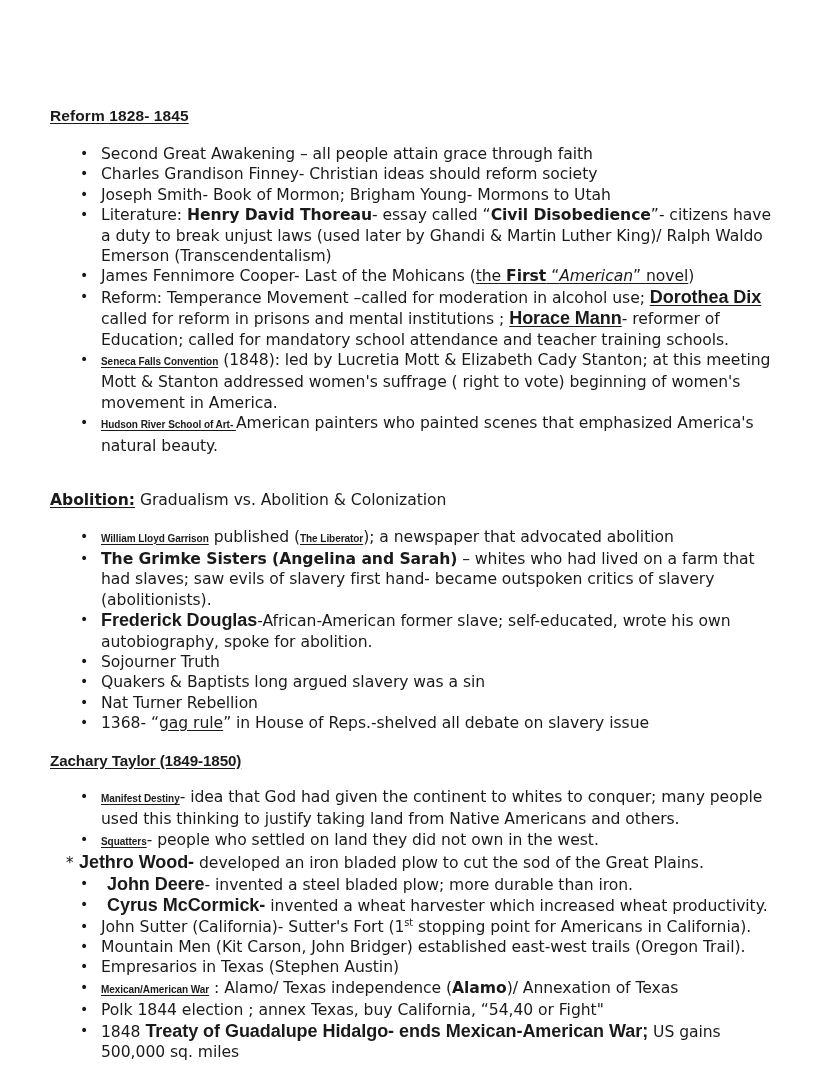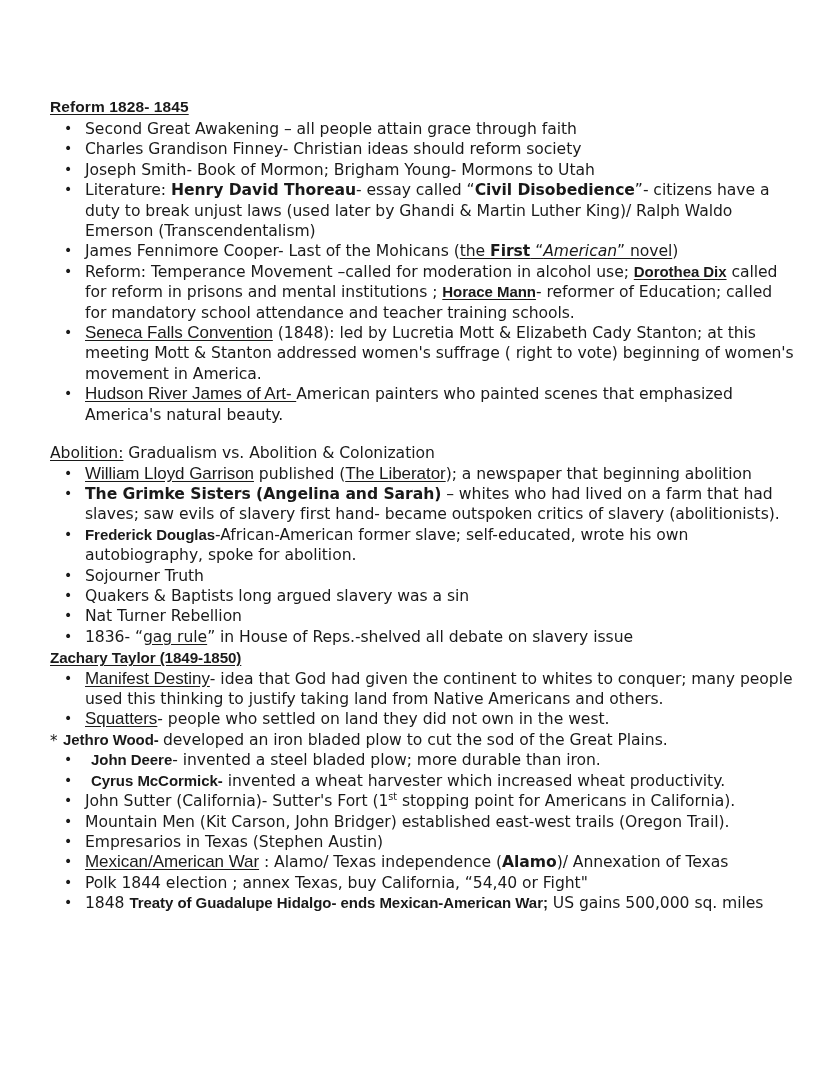--- a/index.html
+++ b/index.html
@@ -26,40 +26,40 @@
 
   
   .sec-title {
     font-family: "Liberation Sans", sans-serif;
     font-weight: bold;
     font-size: 15.5px;
     letter-spacing: 0.1px;
     line-height: 21px;
     text-decoration: underline;
     text-underline-offset: 2px;
-    margin: 0 0 2px 0;
+    margin: 9px 0 2px 0;
     display: inline-block;
   }
   .sec-title-wrap { margin: 0; padding: 0; line-height: 21px; }
 
   .banner-head {
     font-family: "Liberation Sans", sans-serif;
     font-weight: bold;
     font-size: 15.2px;
     line-height: 21.5px;
     text-decoration: underline;
     text-underline-offset: 2px;
     margin: 0;
     letter-spacing: -0.1px;
   }
 
   
   ul.bullets {
     list-style: none;
-    margin: 0;
+    margin: 16px;
     padding: 0;
   }
   ul.bullets > li {
     position: relative;
     padding-left: 35px;
     font-size: 15.6px;
     line-height: 20.4px;
     margin: 0;
     letter-spacing: -0.05px;
   }
@@ -89,23 +89,23 @@
   .plain-line {
     font-size: 15.6px;
     line-height: 20.4px;
     letter-spacing: -0.05px;
     margin: 0;
   }
 
   b.b  { font-weight: bold; }
   u.u  { text-decoration: underline; text-underline-offset: 2px; }
   i.i  { }
-  .bu  { font-weight: normal; text-decoration: underline; text-underline-offset: 2px; }
-  .vb  { font-family: "Liberation Sans", sans-serif; font-weight: bold; font-size: 15px; }
-  .vbu { font-family: "Liberation Sans", sans-serif; font-weight: normal; font-size: 17px;
+  .bu  { font-weight: bold; text-decoration: underline; text-underline-offset: 2px; }
+  .vb  { font-family: "Liberation Sans", sans-serif; font-weight: bold; font-size: 18px; }
+  .vbu { font-family: "Liberation Sans", sans-serif; font-weight: bold; font-size: 10px;
          text-decoration: underline; text-underline-offset: 2px; }
   sup  { font-size: 0.62em; vertical-align: super; line-height: 0; }
 
   .gap-block { height: 18px; }
 </style>
 </head>
 <body>
 
 <div class="page">
   <div class="content">
@@ -130,51 +130,51 @@
       <li class="bulleted">
         <span>James Fennimore Cooper- Last of the Mohicans (</span><u class="u"><span>the </span><b class="b">First</b><span> “</span><i class="i">American</i><span>” novel</span></u><span>)</span>
       </li>
       <li class="bulleted">
         <span>Reform: Temperance Movement –called for moderation in alcohol use; </span><span class="bu vb">Dorothea Dix</span><span> called for reform in prisons and mental institutions ; </span><span class="bu vb">Horace Mann</span><span>- reformer of Education; called for mandatory school attendance and teacher training schools.</span>
       </li>
       <li class="bulleted">
         <span class="vbu">Seneca Falls Convention</span><span> (1848): led by Lucretia Mott &amp; Elizabeth Cady Stanton; at this meeting Mott &amp; Stanton addressed women's suffrage ( right to vote) beginning of women's movement in America.</span>
       </li>
       <li class="bulleted">
-        <span class="vbu">Hudson River James of Art- </span><span>American painters who painted scenes that emphasized America's natural beauty.</span>
+        <span class="vbu">Hudson River School of Art- </span><span>American painters who painted scenes that emphasized America's natural beauty.</span>
       </li>
     </ul>
 
     <div class="gap-block"></div>
 
     <p class="plain-line">
       <span class="bu">Abolition:</span><span> Gradualism vs. Abolition &amp; Colonization</span>
     </p>
 
     <ul class="bullets">
       <li class="bulleted">
-        <span class="vbu">William Lloyd Garrison</span><span> published (</span><span class="vbu">The Liberator</span><span>); a newspaper that beginning abolition</span>
+        <span class="vbu">William Lloyd Garrison</span><span> published (</span><span class="vbu">The Liberator</span><span>); a newspaper that advocated abolition</span>
       </li>
       <li class="bulleted">
         <b class="b">The Grimke Sisters (Angelina and Sarah)</b><span> – whites who had lived on a farm that had slaves; saw evils of slavery first hand- became outspoken critics of slavery (abolitionists).</span>
       </li>
       <li class="bulleted">
         <span class="vb">Frederick Douglas</span><span>-African-American former slave; self-educated, wrote his own autobiography, spoke for abolition.</span>
       </li>
       <li class="bulleted">
         <span>Sojourner Truth</span>
       </li>
       <li class="bulleted">
         <span>Quakers &amp; Baptists long argued slavery was a sin</span>
       </li>
       <li class="bulleted">
         <span>Nat Turner Rebellion</span>
       </li>
       <li class="bulleted">
-        <span>1836- “</span><u class="u">gag rule</u><span>” in House of Reps.-shelved all debate on slavery issue</span>
+        <span>1368- “</span><u class="u">gag rule</u><span>” in House of Reps.-shelved all debate on slavery issue</span>
       </li>
     </ul>
 
     <p class="banner-head">Zachary Taylor (1849-1850)</p>
 
     <ul class="bullets">
       <li class="bulleted">
         <span class="vbu">Manifest Destiny</span><span>- idea that God had given the continent to whites to conquer; many people used this thinking to justify taking land from Native Americans and others.</span>
       </li>
       <li class="bulleted">

